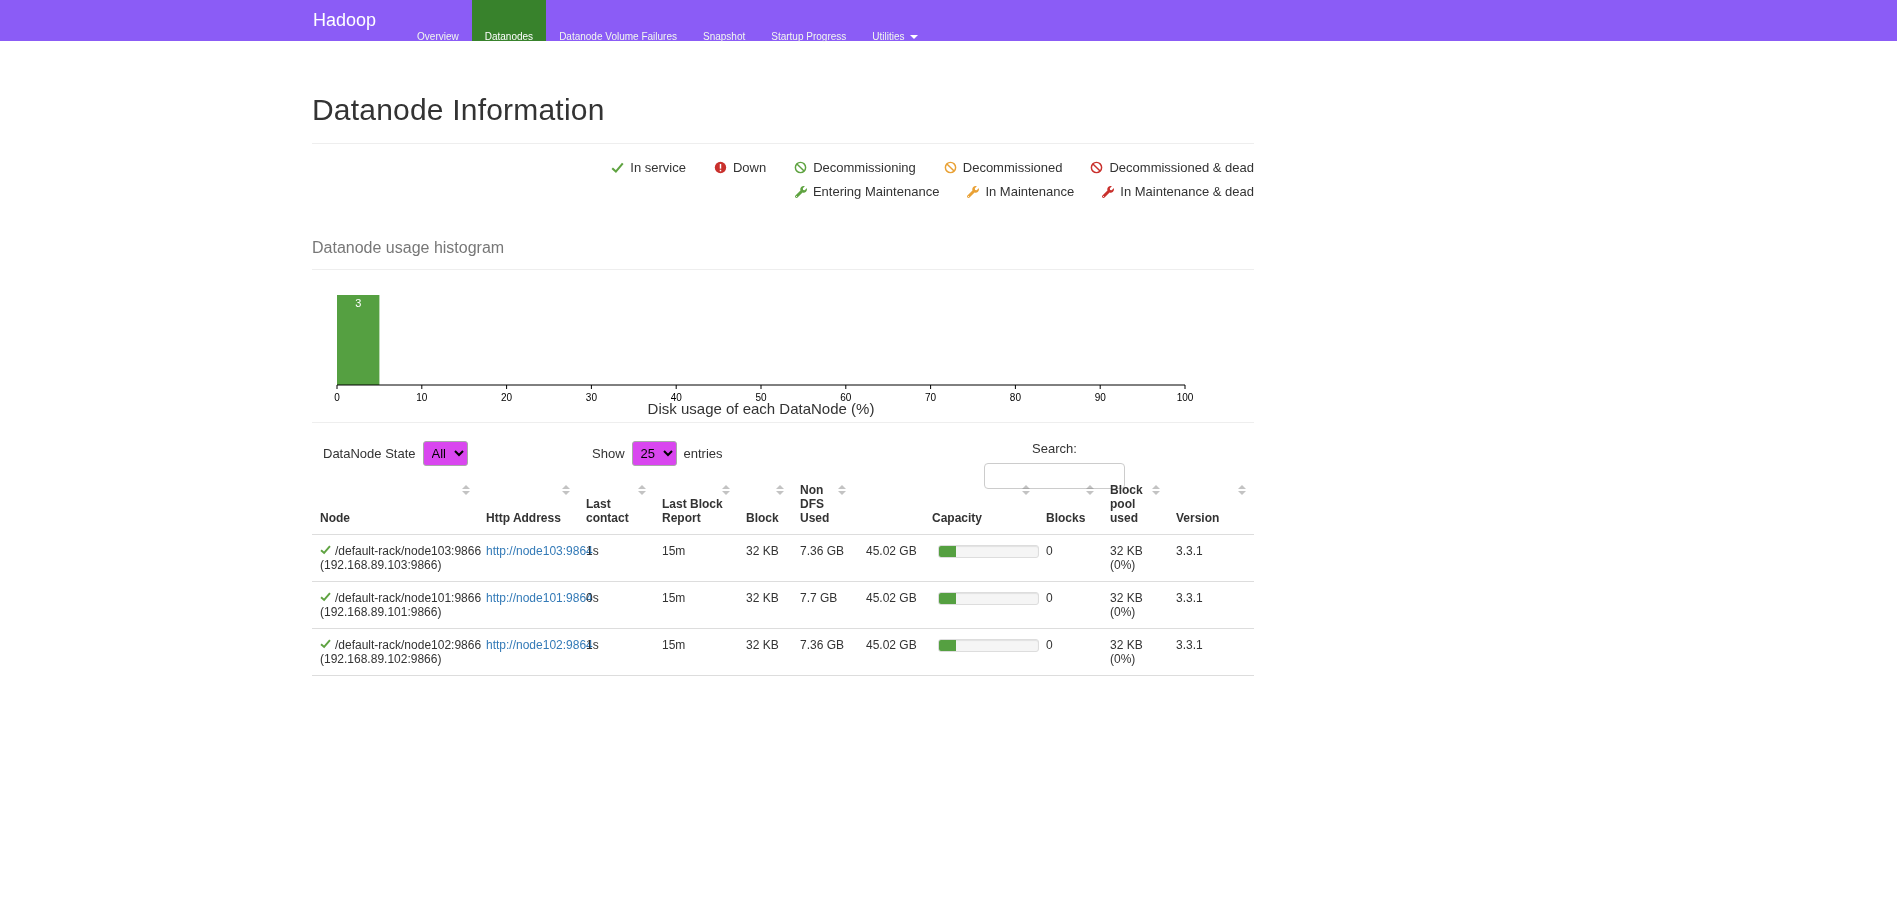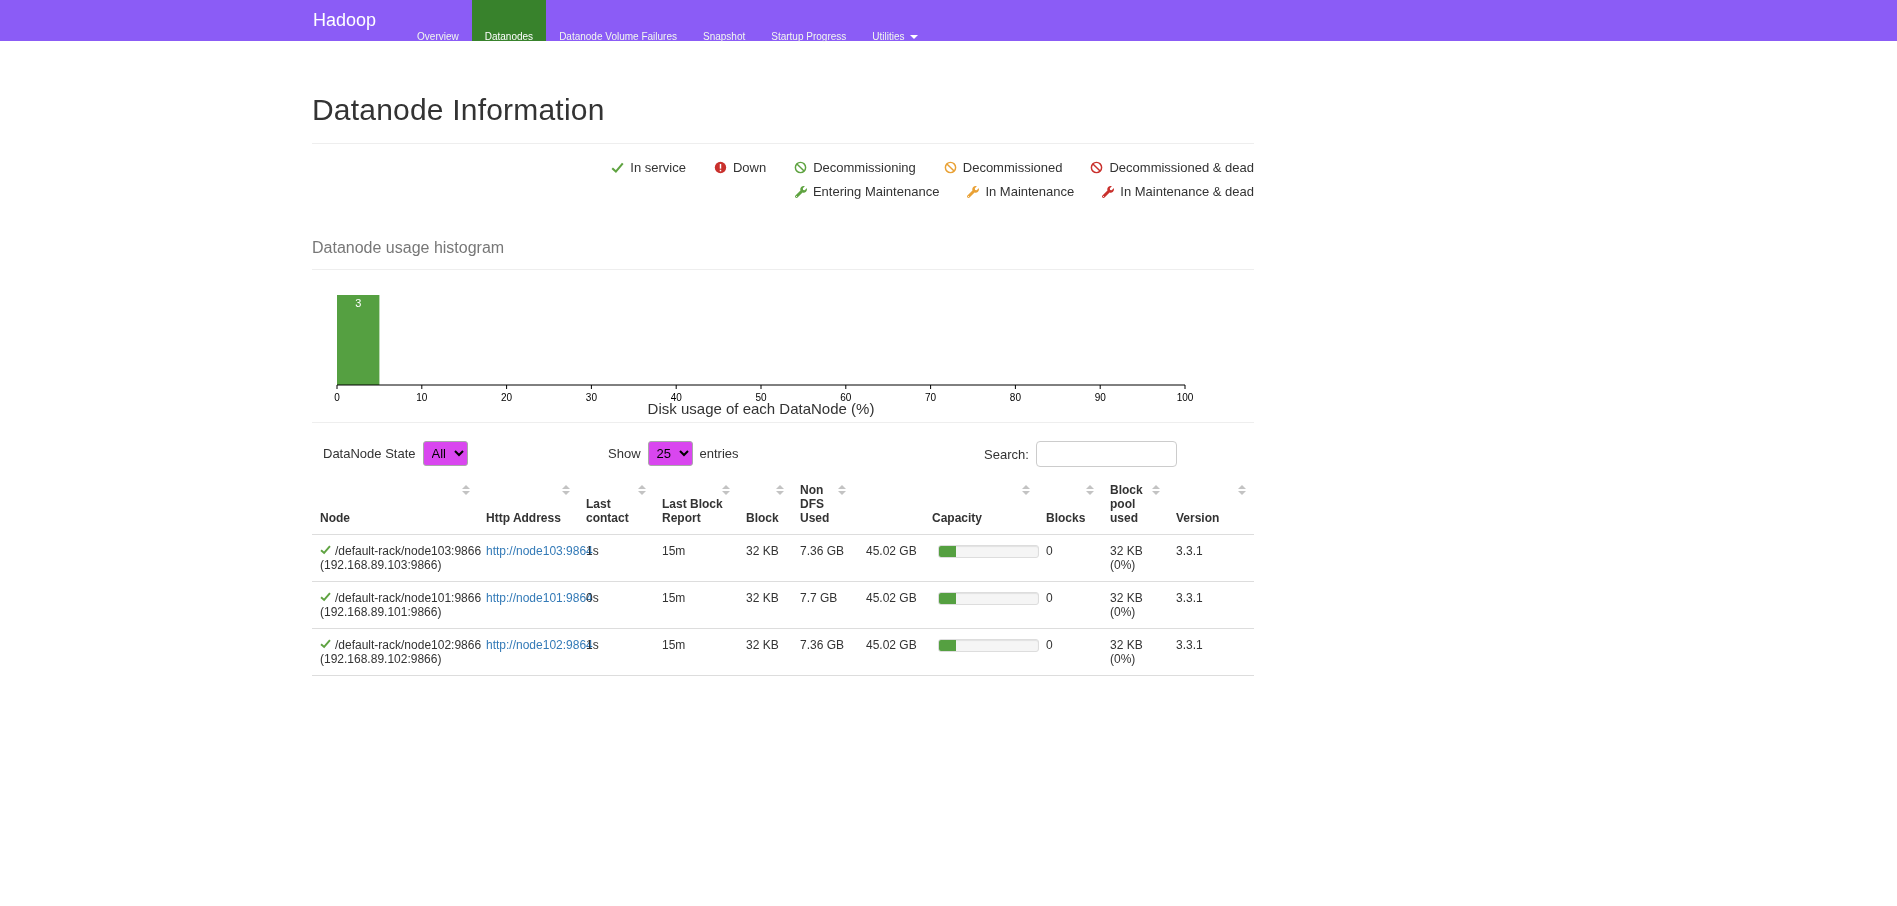--- a/index.html
+++ b/index.html
@@ -35,22 +35,22 @@
   .red { color:#C9302C; }
   .orange { color:#E9A135; }
 
   
   .hist-svg { display:block; margin-top:20px; }
 
   
   .controls { position:relative; height:32px; margin-top:16px; font-size:13px; color:#333; }
   .ctl-group { position:absolute; top:2px; display:flex; align-items:center; gap:7px; }
   .ctl-state { left:11px; }
-  .ctl-show { left:296px; }
-  .ctl-search { left:672px; }
+  .ctl-show { left:280px; }
+  .ctl-search { left:672px;flex-direction:column; }
   select.ctl { font-size:13px; height:25px; border:1px solid #a9a9a9; border-radius:3px; background:#d946ef; padding:1px 4px; font-family:"Liberation Sans", sans-serif; }
   input.search-box { width:141px; height:26px; border:1px solid #ccc; border-radius:4px; padding:2px 8px; font-size:13px; outline:none; font-family:"Liberation Sans", sans-serif; }
 
   
   table.dn-table { table-layout:fixed; width:942px; border-collapse:collapse; margin-top:6px; font-size:12px; }
   .dn-table thead th {
     vertical-align:bottom; text-align:left; font-weight:bold; color:#333;
     padding:6px 8px 9px 8px; position:relative; border-bottom:1px solid #ddd; font-size:12px;
   }
   .dn-table thead th.th-capacity { padding-left:78px; }

